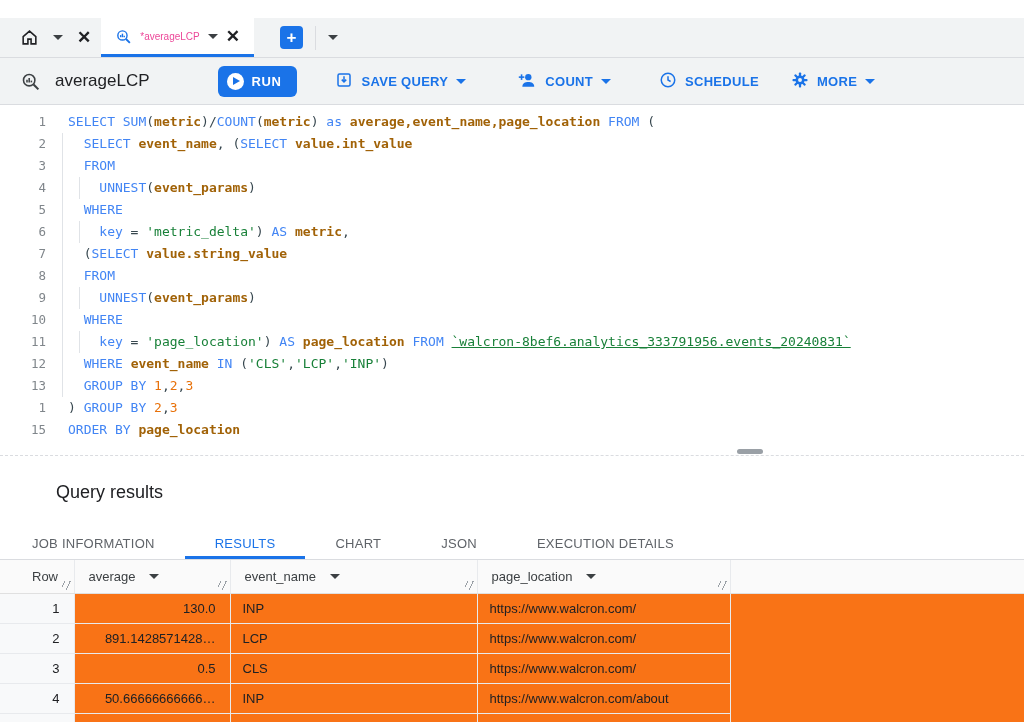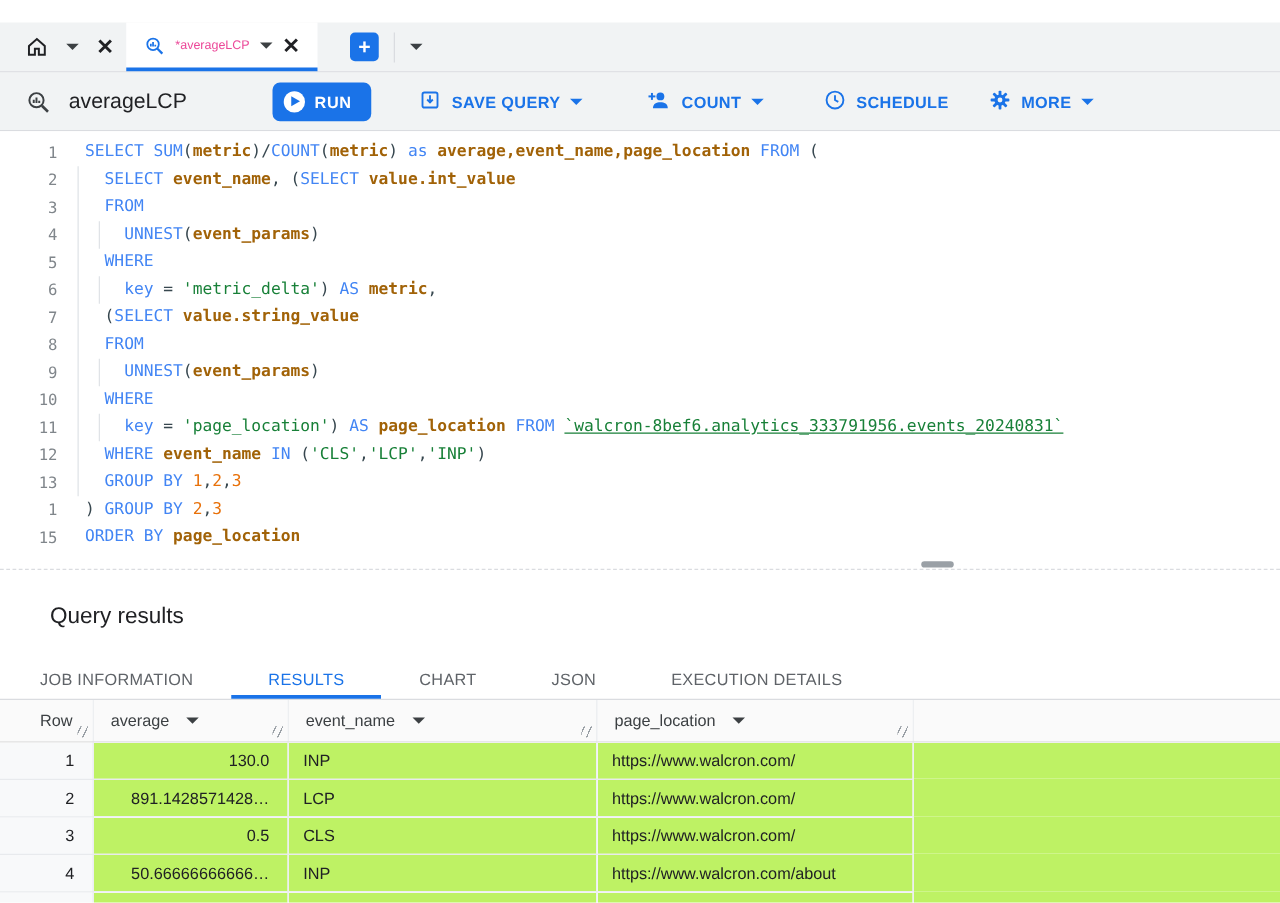--- a/index.html
+++ b/index.html
@@ -46,34 +46,34 @@
   .tok-str { color:#188038; }
   .tok-num { color:#e8710a; }
   .tok-link { color:#188038; text-decoration:underline; cursor:pointer; }
   .guide { position:absolute; width:1px; background:#e0e3e7; }
 
   
   .splitter { height:9px; background:#fff; border-bottom:1px dashed #dadce0; position:relative; flex:none; }
   .split-handle { position:absolute; left:737px; top:2px; width:26px; height:5px; border-radius:3px; background:#9aa0a6; cursor:row-resize; }
 
   
-  .results-title { height:72px; display:flex; align-items:center; padding-left:40px; font-size:18px; color:#202124; flex:none; }
+  .results-title { height:72px; display:flex; align-items:center; padding-left:56px; font-size:18px; color:#202124; flex:none; }
   .results-tabs { height:32px; display:flex; border-bottom:1px solid #dadce0; padding-left:2px; flex:none; }
   .rtab { padding:0 30px; display:flex; align-items:center; font-size:13px; font-weight:500; letter-spacing:.25px; color:#5f6368; cursor:pointer; white-space:nowrap; }
   .rtab.active { color:#1a73e8; box-shadow: inset 0 -3px 0 #1a73e8; }
 
   
   table.tbl { border-collapse:collapse; table-layout:fixed; width:1024px; font-size:13px; }
   .tbl th { height:33px; background:#fafafa; border-right:1px solid #e8eaed; border-bottom:1px solid #e0e0e0; font-weight:400; color:#3c4043; text-align:left; position:relative; padding:0 0 0 14px; }
   .tbl th.filler { border-right:none; }
   .tbl th .hwrap { display:flex; align-items:center; gap:14px; }
   .hcaret { width:0; height:0; border-left:5px solid transparent; border-right:5px solid transparent; border-top:5px solid #3c4043; cursor:pointer; }
   .rz { position:absolute; right:3px; bottom:3px; width:9px; height:9px; cursor:col-resize;
         background: repeating-linear-gradient(115deg, transparent 0 2px, #9aa0a6 2px 3px, transparent 3px 5px); }
-  .tbl td { height:30px; border-right:1px solid #e8eaed; border-bottom:1px solid #e8eaed; padding:0 12px; color:#202124; background:#bef264; overflow:hidden; white-space:nowrap; }
+  .tbl td { height:30px; border-right:1px solid #e8eaed; border-bottom:1px solid #e8eaed; padding:0 12px; color:#202124; background:#f97316; overflow:hidden; white-space:nowrap; }
   .tbl td.rownum { background:#f8f9fa; text-align:right; padding-right:14px; }
   .tbl td.num { text-align:right; padding-right:14px; }
   .tbl td.filler { border-right:none; border-bottom:none; }
   .th-row { padding-left:32px !important; }
 </style>
 </head>
 <body>
 
 <div class="app">
 

